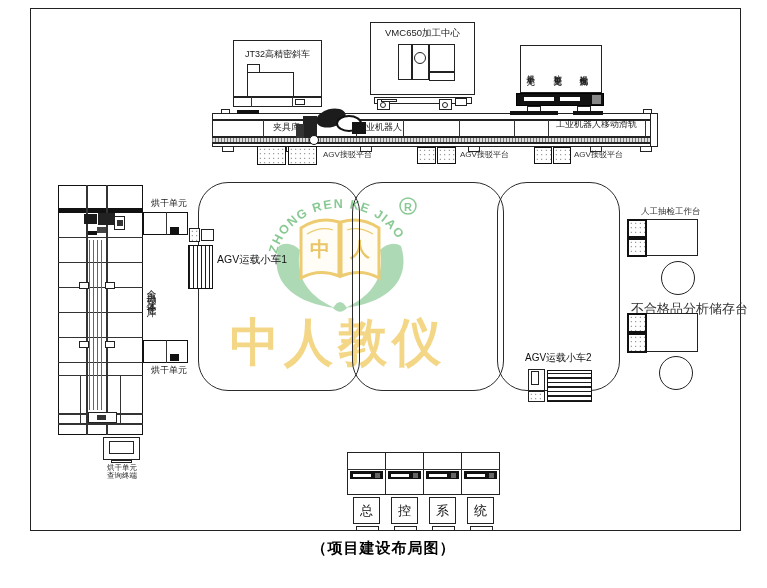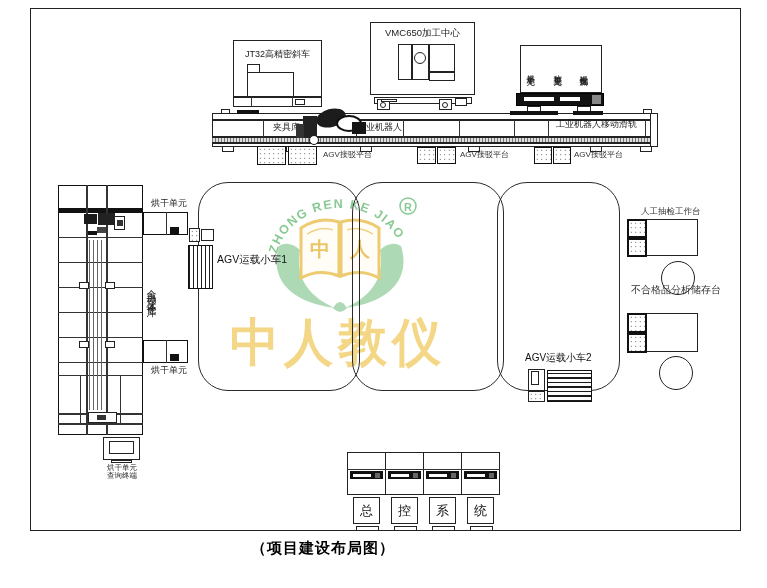--- a/index.html
+++ b/index.html
@@ -145,21 +145,21 @@
 <div class="abs bd" style="left:528px;top:369px;width:17px;height:22px;"></div>
 <div class="abs bd" style="left:531px;top:371px;width:8px;height:14px;"></div>
 <div class="abs bd dots" style="left:528px;top:391px;width:17px;height:11px;"></div>
 <div class="abs hstripes" style="left:547px;top:370px;width:45px;height:32px;border:1px solid #111;"></div>
 
 <div class="abs lbl8" style="left:641px;top:207px;font-size:8.5px;">人工抽检工作台</div>
 <div class="abs bd" style="left:628px;top:219px;width:70px;height:37px;border-width:1.4px;"></div>
 <div class="abs bd2 dots" style="left:627px;top:219px;width:20px;height:19px;border-width:2px;"></div>
 <div class="abs bd2 dots" style="left:627px;top:238px;width:20px;height:19px;border-width:2px;"></div>
 <div class="abs bd circle" style="left:661px;top:261px;width:34px;height:34px;border-width:1.4px;"></div>
-<div class="abs lbl8" style="left:631px;top:284px;font-size:10px;">不合格品分析储存台</div>
+<div class="abs lbl8" style="left:631px;top:302px;font-size:13px;">不合格品分析储存台</div>
 <div class="abs bd" style="left:628px;top:313px;width:70px;height:39px;border-width:1.4px;"></div>
 <div class="abs bd2 dots" style="left:627px;top:313px;width:20px;height:20px;border-width:2px;"></div>
 <div class="abs bd2 dots" style="left:627px;top:333px;width:20px;height:20px;border-width:2px;"></div>
 <div class="abs bd circle" style="left:659px;top:356px;width:34px;height:34px;border-width:1.4px;"></div>
 
 <div class="abs bd2" style="left:58px;top:185px;width:85px;height:250px;background:transparent;"></div>
 <div class="abs blk" style="left:58px;top:208px;width:85px;height:5px;"></div>
 <div class="abs hline" style="left:58px;top:237px;width:85px;height:1px;"></div>
 <div class="abs hline" style="left:58px;top:262px;width:85px;height:1px;"></div>
 <div class="abs hline" style="left:58px;top:287px;width:85px;height:1px;"></div>
@@ -230,13 +230,13 @@
 <div class="abs bd" style="left:432px;top:526px;width:23px;height:5px;"></div>
 
 <div class="abs bd" style="left:461px;top:452px;width:39px;height:43px;border-width:1.4px;"></div>
 <div class="abs hline" style="left:461px;top:469px;width:39px;height:1px;"></div>
 <div class="abs blk" style="left:464px;top:471px;width:33px;height:8px;"></div>
 <div class="abs" style="left:467px;top:474px;width:18px;height:3px;background:#fff;"></div>
 <div class="abs" style="left:489px;top:473px;width:5px;height:5px;background:#666;"></div>
 <div class="abs bd" style="left:467px;top:497px;width:27px;height:27px;border-width:1.5px;font-size:13px;text-align:center;line-height:26px;">统</div>
 <div class="abs bd" style="left:470px;top:526px;width:23px;height:5px;"></div>
 
-<div class="abs" style="left:251px;top:539px;width:265px;font-size:15px;font-weight:bold;letter-spacing:1px;color:#000;">（项目建设布局图）</div>
+<div class="abs" style="left:251px;top:539px;width:265px;text-align:center;font-size:15px;font-weight:bold;letter-spacing:1px;color:#000;">（项目建设布局图）</div>
 
 </body></html>

